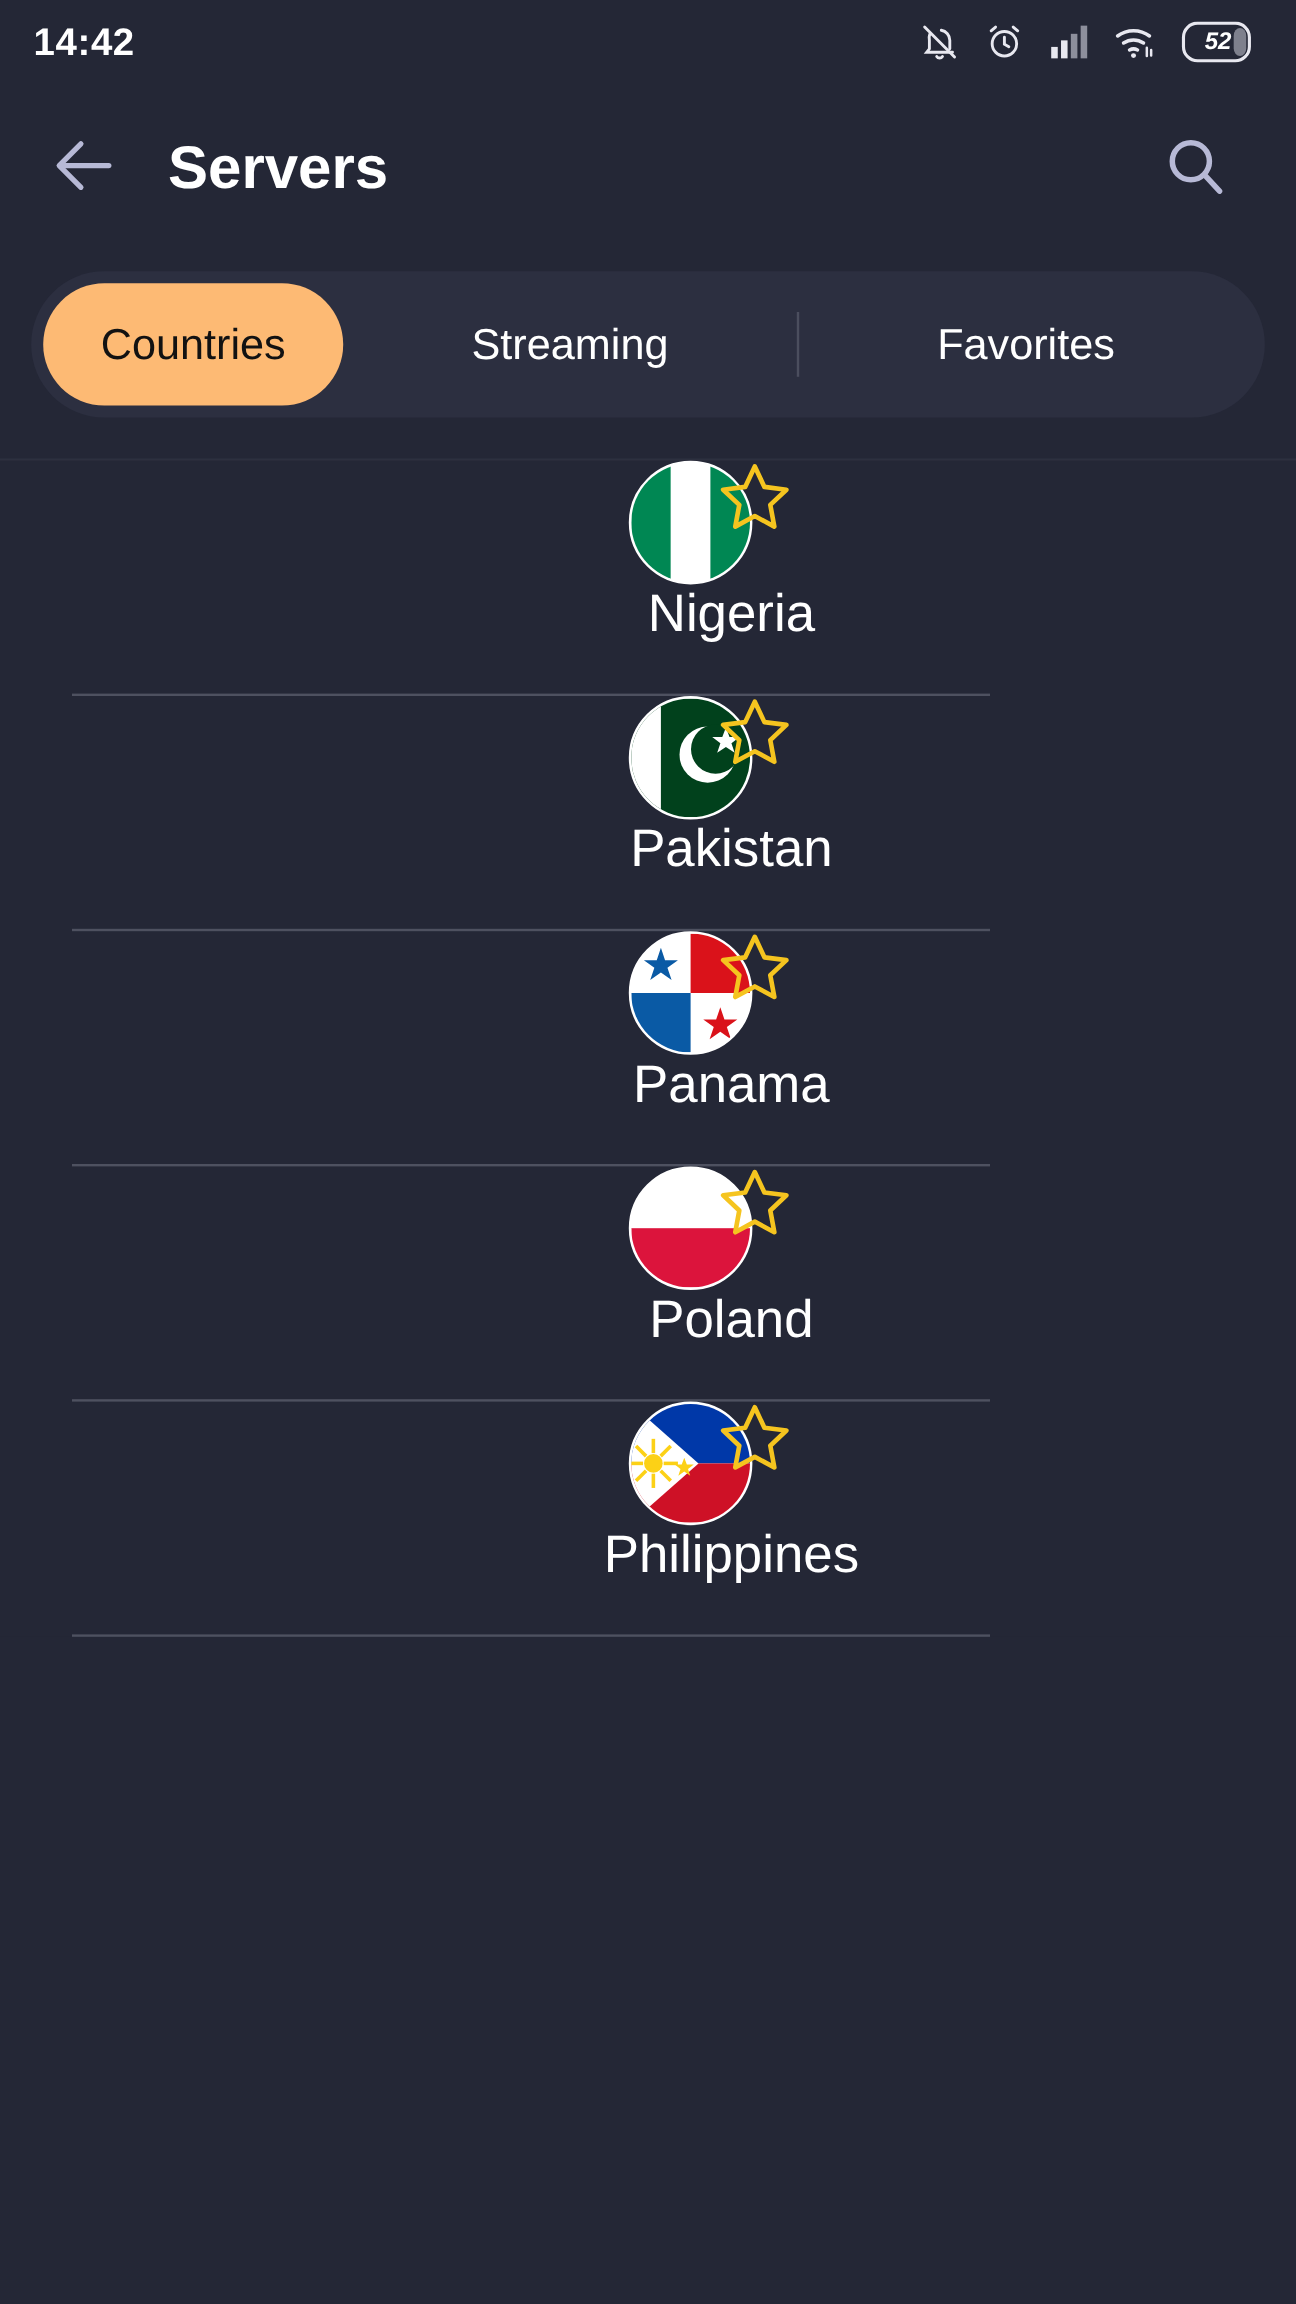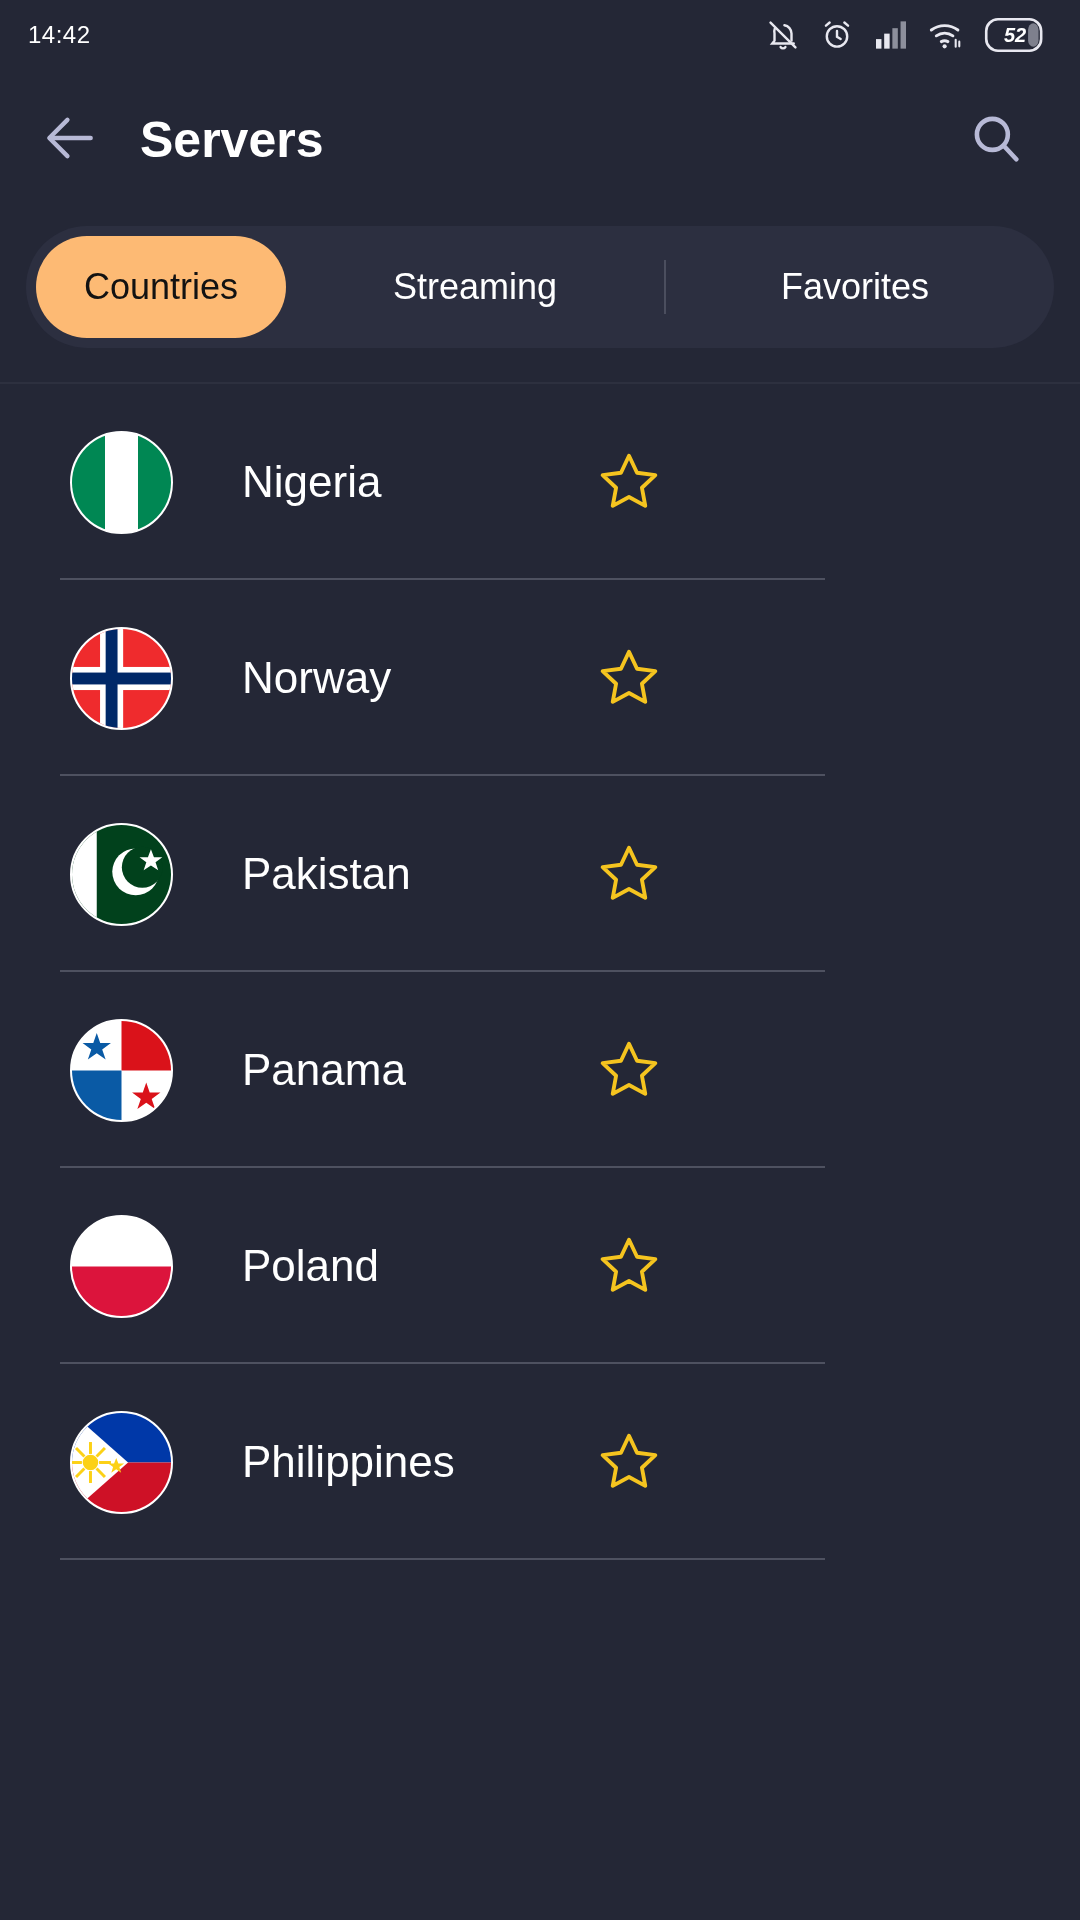--- a/index.html
+++ b/index.html
@@ -12,21 +12,21 @@
 
   
   .statusbar{
     height:70px; width:100%;
     display:flex; align-items:center;
     padding:0 34px 0 28px;
     background:#242736;
     position:relative;
   }
   .status-time{
-    color:#ffffff; font-size:24px; font-weight:400;
+    color:#ffffff; font-size:32px; font-weight:700;
     letter-spacing:.5px;
   }
   .status-icons{
     margin-left:auto; display:flex; align-items:center; gap:20px;
   }
   .status-icons svg{ display:block; }
 
   
   .appbar{
     height:140px; width:100%;
@@ -96,20 +96,21 @@
   
   .list{
     background:#242736;
   }
   .row{
     height:196px;
     display:flex; align-items:center;
     padding:0 0 0 70px;
     position:relative;
     cursor:pointer;
+    flex-direction:column;
   }
   .flag{
     width:103px; height:103px;
     border-radius:50%;
     overflow:hidden;
     flex:0 0 103px;
     border:2px solid #ffffff;
     background:#ffffff;
   }
   .flag svg{ display:block; width:100%; height:100%; }
@@ -239,40 +240,20 @@
     <div class="fav">
       <span>
         <svg width="62" height="62" viewBox="0 0 24 24" fill="none" stroke="#f5c41f" stroke-width="1.5" stroke-linejoin="round">
           <polygon points="12,2.6 15.1,9.2 22.2,10.1 17,15 18.3,22 12,18.6 5.7,22 7,15 1.8,10.1 8.9,9.2"></polygon>
         </svg>
       </span>
     </div>
     <div class="divider"></div>
   </div>
 
-  <div class="row">
-    <div class="flag">
-      <svg viewBox="0 0 30 30" preserveAspectRatio="xMidYMid slice">
-        <rect width="30" height="30" fill="#ef2b2d"></rect>
-        <rect x="8.5" y="0" width="7" height="30" fill="#ffffff"></rect>
-        <rect x="0" y="11.5" width="30" height="7" fill="#ffffff"></rect>
-        <rect x="10.2" y="0" width="3.6" height="30" fill="#002868"></rect>
-        <rect x="0" y="13.2" width="30" height="3.6" fill="#002868"></rect>
-      </svg>
-    </div>
-    <div class="country-name">Norway</div>
-    <div class="fav">
-      <span>
-        <svg width="62" height="62" viewBox="0 0 24 24" fill="none" stroke="#f5c41f" stroke-width="1.5" stroke-linejoin="round">
-          <polygon points="12,2.6 15.1,9.2 22.2,10.1 17,15 18.3,22 12,18.6 5.7,22 7,15 1.8,10.1 8.9,9.2"></polygon>
-        </svg>
-      </span>
-    </div>
-    <div class="divider"></div>
-  </div>
 
   <div class="row">
     <div class="flag">
       <svg viewBox="0 0 30 30" preserveAspectRatio="xMidYMid slice">
         <rect width="30" height="30" fill="#01411c"></rect>
         <rect x="0" y="0" width="7.5" height="30" fill="#ffffff"></rect>
         <g transform="translate(19.3,14.2)">
           <circle cx="0" cy="0" r="7.1" fill="#ffffff"></circle>
           <circle cx="2.0" cy="-1.4" r="6.2" fill="#01411c"></circle>
         </g>

